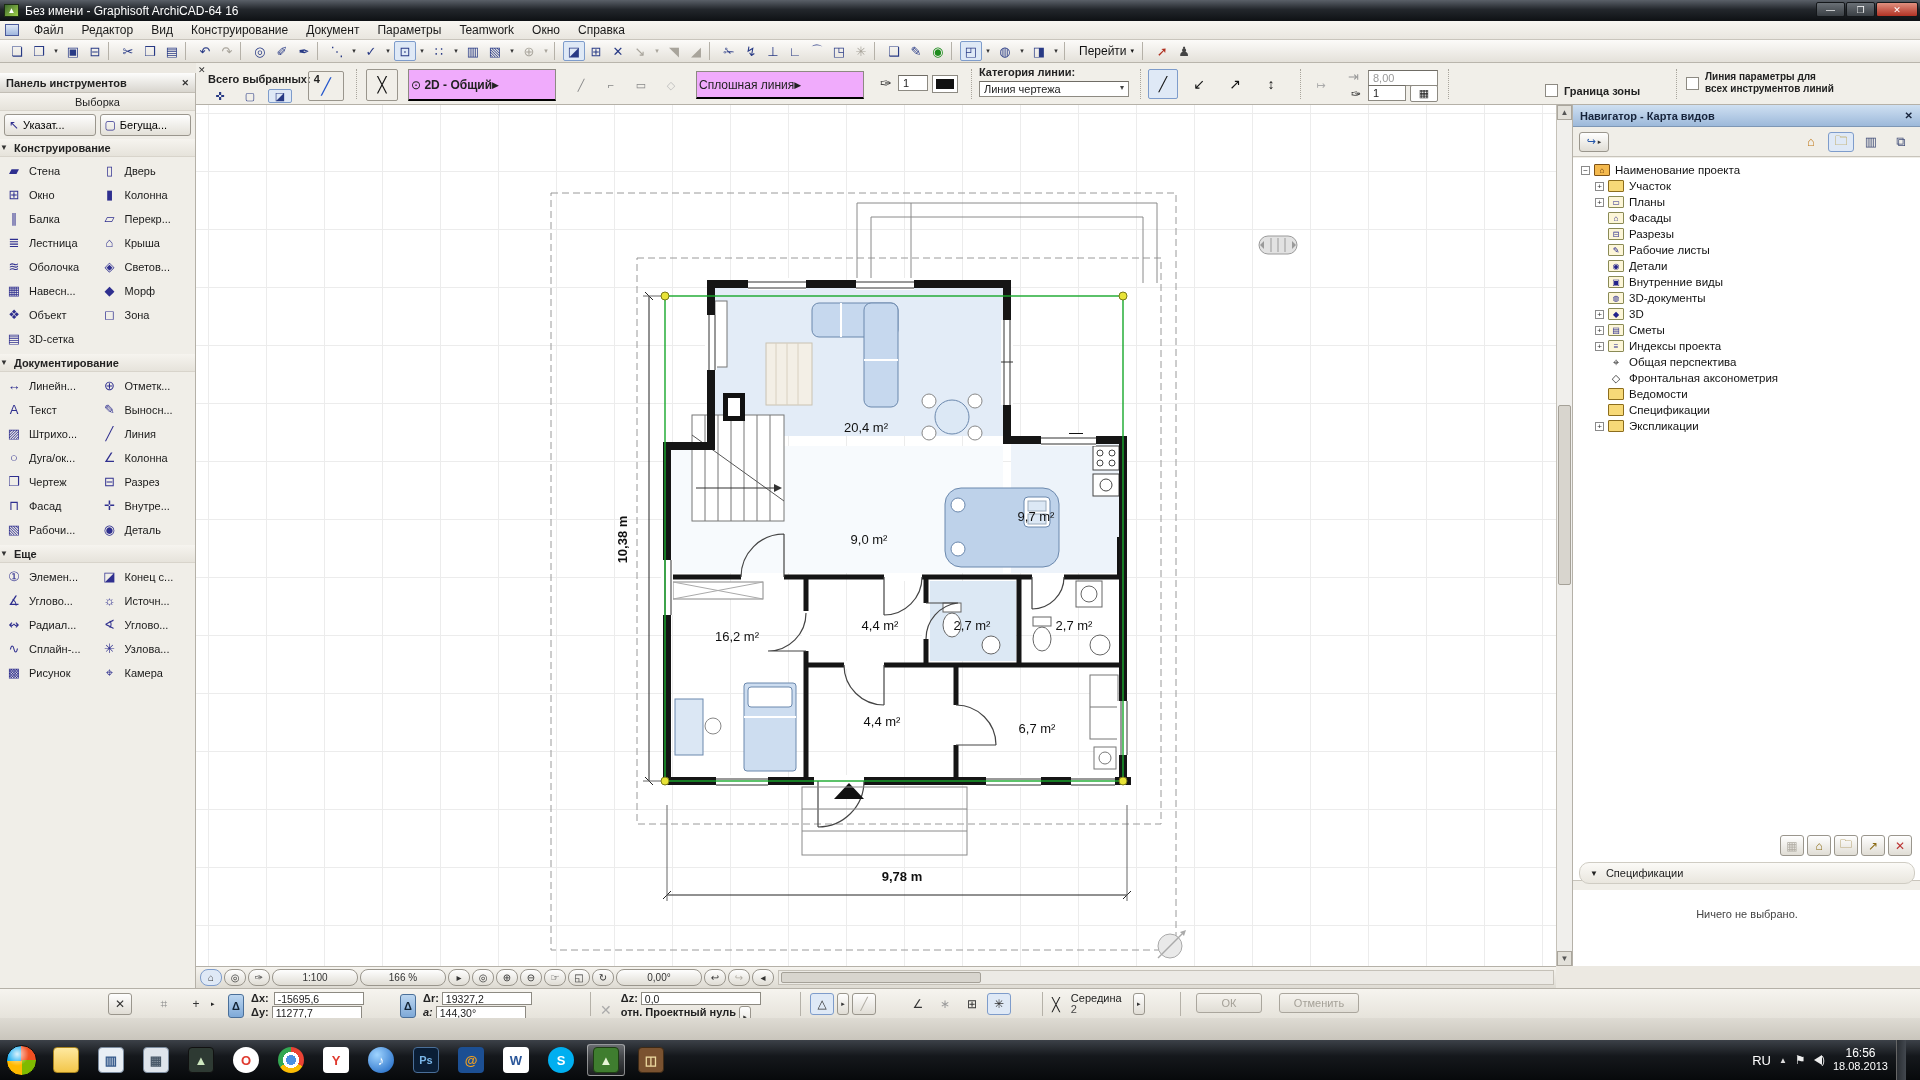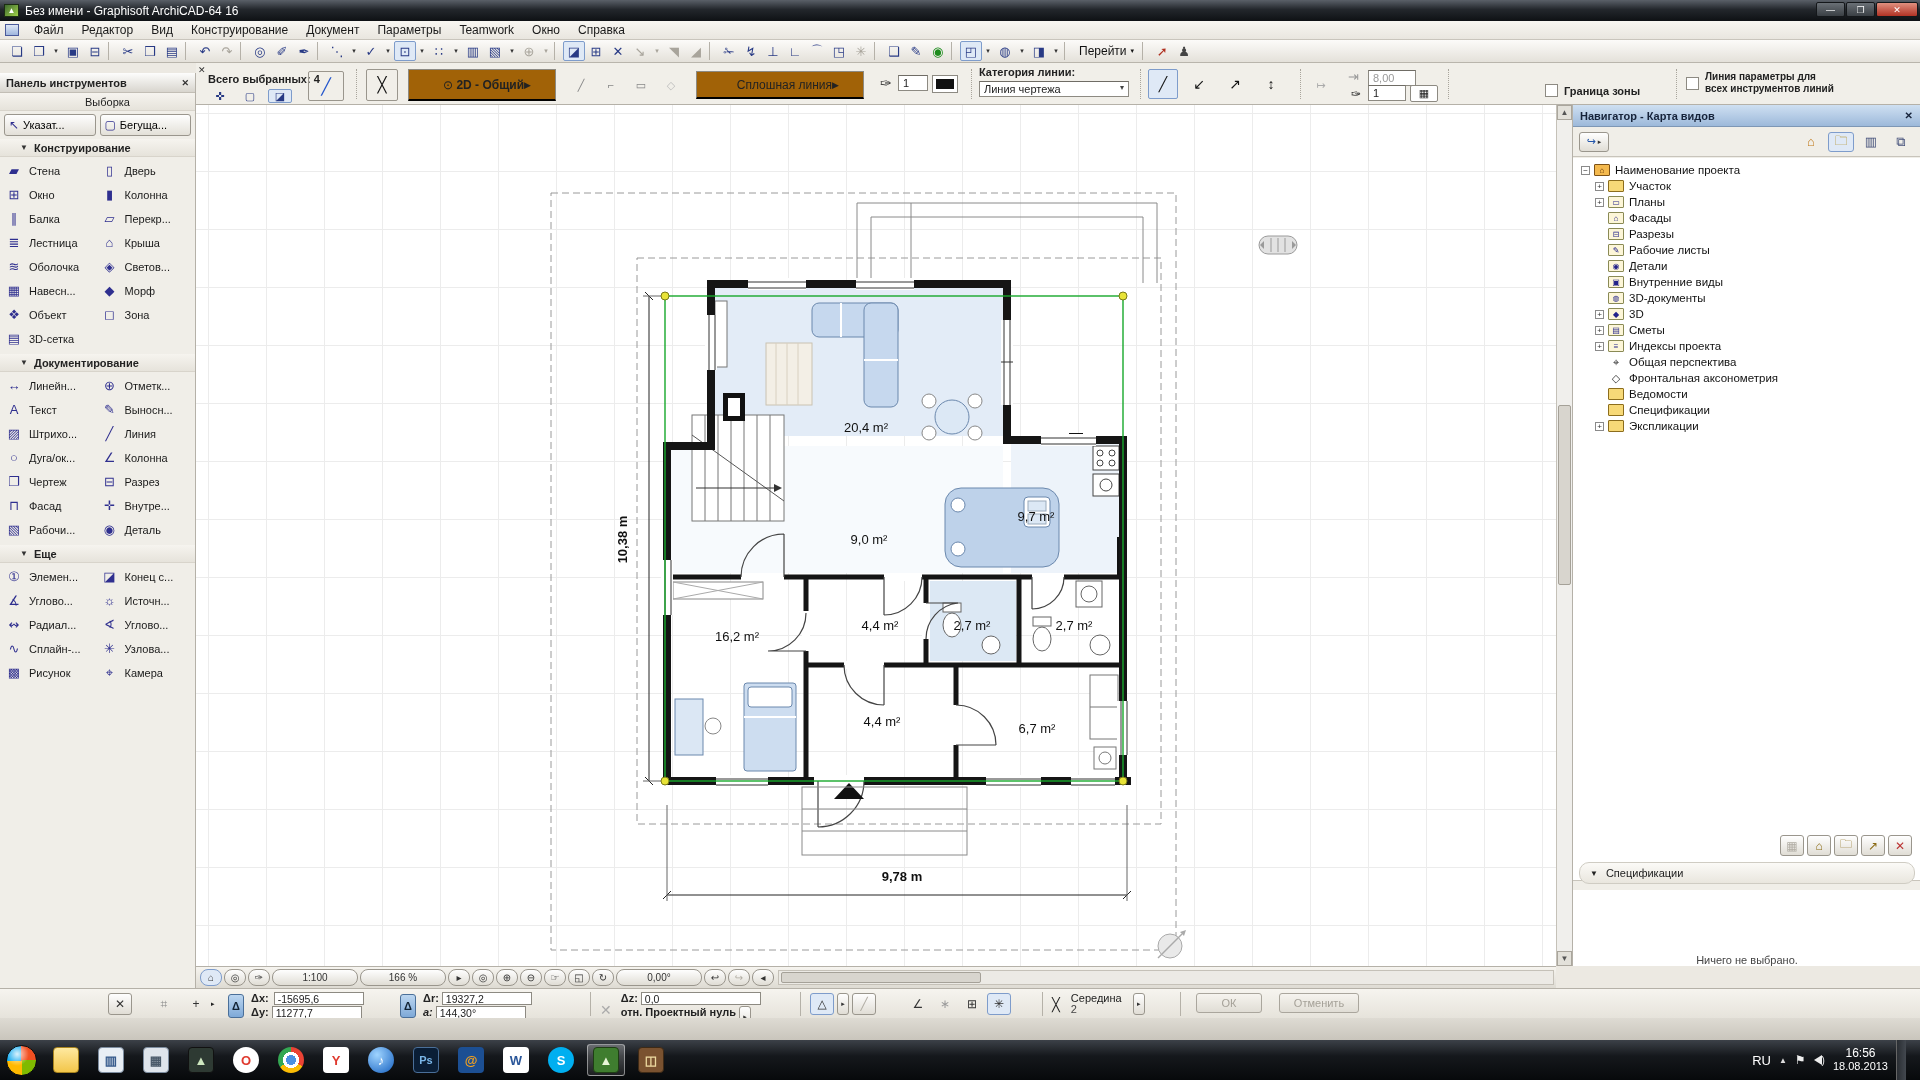--- a/index.html
+++ b/index.html
@@ -23,28 +23,28 @@
 .tbtn.gray{color:#a8a49b}
 .tbtn.green{color:#1d8c1d}
 .tbtn.pressed{background:#dfe9f6;border:1px solid #7e9ccb}
 .goto-btn{display:inline-flex;align-items:center;font-size:12px;color:#111;padding:2px 6px;gap:4px}
 
 .infobar{position:absolute;left:196px;top:63px;width:1724px;height:42px;background:#f1efe9;border-bottom:1px solid #b5b1a8;font-size:11px;color:#222}
 .ib{position:absolute}
 .ibtn{display:inline-flex;align-items:center;justify-content:center;border-radius:2px;color:#283a85}
 .ibtn.pressed{background:#dfe9f6;border:1px solid #7e9ccb}
 .ib-field{background:#fff;border:1px solid #8d8a82;border-top-color:#6f6c65;padding:1px 4px;font-size:11px;color:#222}
-.ib-drop{background:#a16207;border:1px solid #8d8a82;border-bottom:2px solid #000;display:flex;align-items:center;justify-content:flex-end;padding:0 24px;font-size:12px}
+.ib-drop{background:#f0abfc;border:1px solid #8d8a82;border-bottom:2px solid #000;display:flex;align-items:center;justify-content:flex-start;padding:0 2px;font-size:12px}
 .vsep{position:absolute;top:6px;height:30px;border-left:1px dotted #a9a59c}
 .cb{width:13px;height:13px;background:#fff;border:1px solid #8d8a82;display:inline-block}
 
 .toolpanel{position:absolute;left:0;top:73px;width:196px;height:915px;background:#f0eee8;border-right:1px solid #b5b1a8}
 .tp-header{height:20px;background:linear-gradient(#fdfdfc,#d8d5ce);border-bottom:1px solid #c2beb5;display:flex;align-items:center;justify-content:space-between;padding:0 6px;font-size:11px;font-weight:bold;color:#222}
 .tp-close{font-size:9px;color:#333}
-.tp-sec{height:18px;display:flex;align-items:center;gap:6px;padding-left:20px;font-size:11px;color:#222;background:linear-gradient(#f6f4ef,#e6e3db);border-bottom:1px solid #d8d4cb;font-weight:bold}
+.tp-sec{height:18px;display:flex;align-items:center;gap:6px;padding-left:0;font-size:11px;color:#222;background:linear-gradient(#f6f4ef,#e6e3db);border-bottom:1px solid #d8d4cb;font-weight:bold}
 .tp-sec .tri{font-size:8px;color:#333}
 .tp-sel{display:flex;gap:4px;padding:3px 4px}
 .tp-selbtn{flex:1;display:flex;align-items:center;gap:4px;border:1px solid #9a968d;border-radius:3px;background:linear-gradient(#fefefe,#e3e0d8);height:22px;padding:0 4px;font-size:11px}
 .tools{display:grid;grid-template-columns:1fr 1fr;row-gap:1px;padding:2px 0 4px 4px}
 .tool{display:flex;align-items:center;gap:5px;height:23px;font-size:11px;color:#1a1a1a;overflow:hidden;white-space:nowrap}
 .tool .tg{width:20px;text-align:center;font-size:13px;color:#2f2f8f;flex:0 0 20px}
 
 .canvas{position:absolute;left:196px;top:105px;width:1360px;height:861px;background:#fff;background-image:linear-gradient(#ececec 1px,transparent 1px),linear-gradient(90deg,#ececec 1px,transparent 1px);background-size:58px 58px;background-position:12px 8px;overflow:hidden}
 .canvas svg{position:absolute;left:0;top:0}
 .room-label{position:absolute;width:80px;text-align:center;font-size:13px;font-weight:normal;color:#101010}
@@ -70,21 +70,21 @@
 .ti{width:16px;height:12px;border:1px solid #8c6d1d;background:#f7d978;margin-right:5px;flex:0 0 16px;display:inline-flex;align-items:center;justify-content:center;font-size:8px;color:#22228a;border-radius:1px}
 .tree-item.i-doc .ti{background:#fdf6d8;border-color:#8a8a55}
 .tree-item.i-home .ti{background:#f4b94e;border-color:#7d5116;color:#5a2d00}
 .tree-item.i-cam .ti{background:transparent;border-color:transparent;color:#333;font-size:11px}
 .nav-bottom-btns{position:absolute;right:8px;top:730px;display:flex;gap:3px}
 .nbb{width:24px;height:21px;border:1px solid #9a968d;border-radius:3px;background:linear-gradient(#fff,#e0ddd5);display:flex;align-items:center;justify-content:center;font-size:12px;color:#8b6b14}
 .nbb.gray{color:#b0aca3}
 .nbb.red{color:#b33}
 .nav-spec{position:absolute;left:6px;top:757px;width:336px;height:22px;background:linear-gradient(#fbfaf7,#e9e6de);border:1px solid #cfccc3;border-radius:10px;display:flex;align-items:center;gap:8px;padding-left:10px;font-size:11px;color:#222}
 .nav-spec .tri{font-size:8px}
-.nav-empty{position:absolute;left:0;top:785px;width:348px;height:76px;background:#fff;display:flex;align-items:flex-end;justify-content:center;padding-top:18px;font-size:11px;color:#444}
+.nav-empty{position:absolute;left:0;top:785px;width:348px;height:76px;background:#fff;display:flex;align-items:flex-start;justify-content:center;padding-top:18px;font-size:11px;color:#444}
 
 .quickbar{position:absolute;left:196px;top:966px;width:1360px;height:22px;background:linear-gradient(#f6f4ef,#dedbd3);border-top:1px solid #b5b1a8;display:flex;align-items:center;gap:2px;padding-left:4px;font-size:11px}
 .qbtn{height:17px;min-width:22px;border:1px solid #9a968d;border-radius:8px;background:linear-gradient(#fefefe,#e0ddd5);display:inline-flex;align-items:center;justify-content:center;font-size:10px;color:#333;padding:0 4px}
 .qbtn.pressed{background:#dfe9f6;border-color:#7e9ccb}
 .qbtn.wide{min-width:86px}
 .qbtn.gray{color:#b0aca3}
 .hscroll{flex:1;height:15px;margin:0 2px;background:#eceae5;border:1px solid #c5c1b8;position:relative}
 .hscroll .thumb{position:absolute;left:2px;top:1px;width:200px;height:11px;background:#d8d5ce;border:1px solid #a5a198;border-radius:2px}
 
 .coordbar{position:absolute;left:0;top:988px;width:1920px;height:30px;background:linear-gradient(#f6f4ef,#e6e3db);border-top:1px solid #b5b1a8;font-size:11px;color:#222}
@@ -264,21 +264,21 @@
         <span style="font-size:8px;color:#444">▾</span>
     </span>
     <span class="vsep" style="left:944px"></span>
     <span class="ib ibtn pressed" style="left:952px;top:6px;width:30px;height:30px;font-size:14px;color:#111">╱</span>
     <span class="ib ibtn" style="left:988px;top:6px;width:30px;height:30px;font-size:14px;color:#111">↙</span>
     <span class="ib ibtn" style="left:1024px;top:6px;width:30px;height:30px;font-size:14px;color:#111">↗</span>
     <span class="ib ibtn" style="left:1060px;top:6px;width:30px;height:30px;font-size:14px;color:#111">↕</span>
     <span class="vsep" style="left:1104px"></span>
     <span class="ib ibtn" style="left:1112px;top:10px;width:26px;height:24px;color:#aaa">↦</span>
     <span class="ib" style="left:1152px;top:6px;color:#999;font-size:13px">⇥</span>
-    <span class="ib ib-field" style="left:1172px;top:7px;width:48px;color:#999">8,00</span>
+    <span class="ib ib-field" style="left:1172px;top:7px;width:70px;color:#999">8,00</span>
     <span class="ib" style="left:1155px;top:24px;font-size:12px;color:#222">✑</span>
     <span class="ib ib-field" style="left:1172px;top:22px;width:38px">1</span>
     <span class="ib ibtn" style="left:1214px;top:22px;width:28px;height:17px;border:1px solid #8d8a82;background:#fff;color:#222">▦</span>
     <span class="vsep" style="left:1252px"></span>
     <span class="ib cb" style="left:1349px;top:21px"></span>
     <span class="ib" style="left:1368px;top:22px;font-weight:bold">Граница зоны</span>
     <span class="vsep" style="left:1480px"></span>
     <span class="ib cb" style="left:1490px;top:14px"></span>
     <span class="ib" style="left:1509px;top:8px;font-size:10px;font-weight:bold;line-height:12px">
       <span>Линия параметры для</span><br><span>всех инструментов линий</span>

